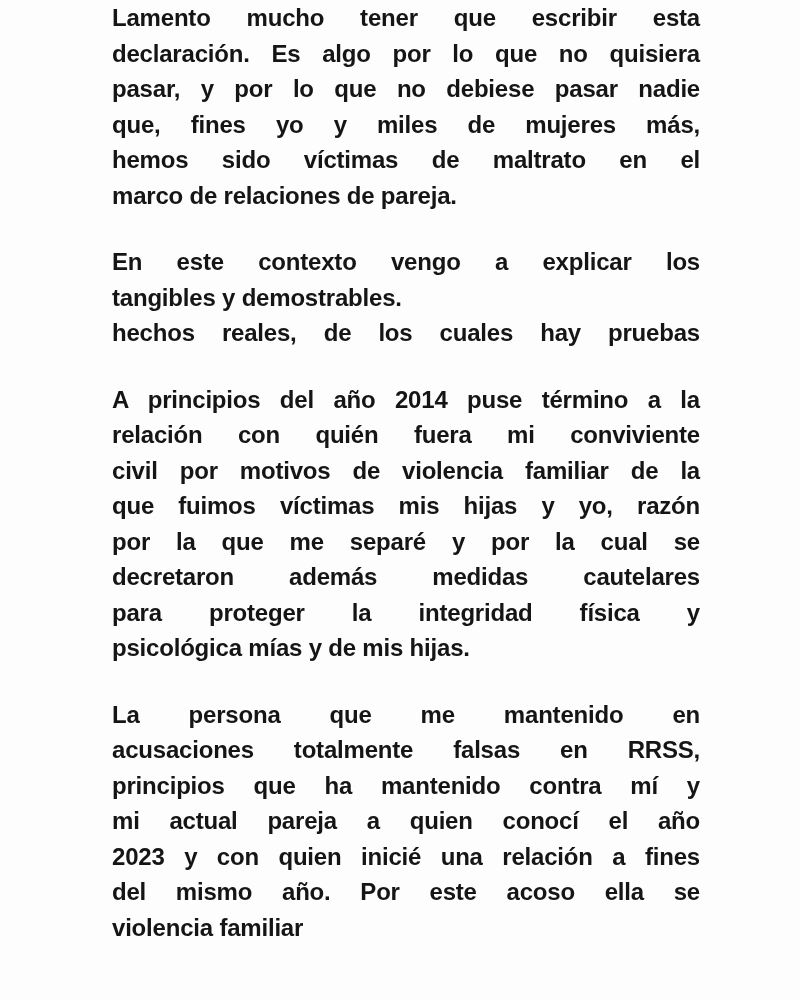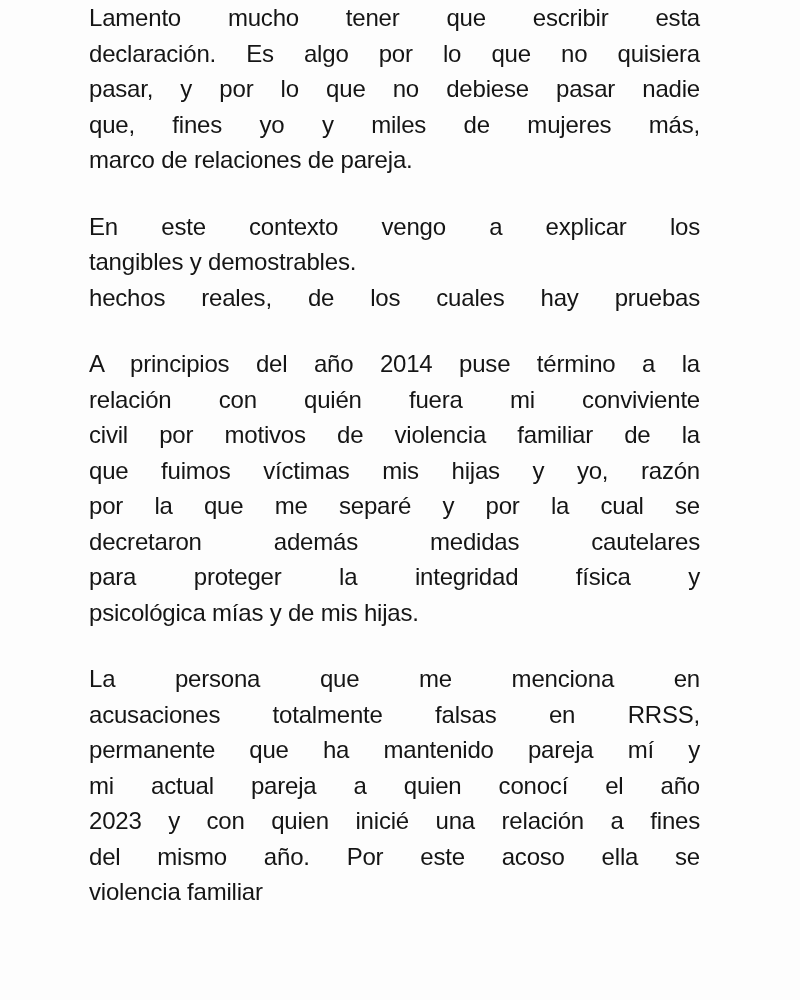--- a/index.html
+++ b/index.html
@@ -9,27 +9,28 @@
   body {
     width: 800px;
     height: 1000px;
     overflow: hidden;
     background: #fdfdfd;
   }
   .page {
     box-sizing: border-box;
     width: 800px;
     height: 1000px;
-    padding: 0 100px 0 89px;
+    padding: 0 100px 0 112px;
     overflow: hidden;
     font-family: "Liberation Sans", sans-serif;
     font-size: 24px;
     line-height: 35.5px;
     color: #151515;
     letter-spacing: -0.2px;
+    font-weight: bold;
   }
   .paragraph {
     margin: 0 0 31px 0;
   }
   .line {
     text-align: justify;
     text-align-last: justify;
     white-space: normal;
   }
   .line.final {
@@ -40,20 +41,21 @@
 </head>
 <body>
 
 <div class="page">
 
   <div class="paragraph">
     <div class="line">Lamento mucho tener que escribir esta</div>
     <div class="line">declaración. Es algo por lo que no quisiera</div>
     <div class="line">pasar, y por lo que no debiese pasar nadie</div>
     <div class="line">que, fines yo y miles de mujeres más,</div>
+    <div class="line">hemos sido víctimas de maltrato en el</div>
     <div class="line final">marco de relaciones de pareja.</div>
   </div>
 
   <div class="paragraph">
     <div class="line">En este contexto vengo a explicar los</div>
     <div class="line final">tangibles y demostrables.</div>
     <div class="line">hechos reales, de los cuales hay pruebas</div>
   </div>
 
   <div class="paragraph">
@@ -61,22 +63,22 @@
     <div class="line">relación con quién fuera mi conviviente</div>
     <div class="line">civil por motivos de violencia familiar de la</div>
     <div class="line">que fuimos víctimas mis hijas y yo, razón</div>
     <div class="line">por la que me separé y por la cual se</div>
     <div class="line">decretaron además medidas cautelares</div>
     <div class="line">para proteger la integridad física y</div>
     <div class="line final">psicológica mías y de mis hijas.</div>
   </div>
 
   <div class="paragraph">
-    <div class="line">La persona que me menciona en</div>
+    <div class="line">La persona que me mantenido en</div>
     <div class="line">acusaciones totalmente falsas en RRSS,</div>
-    <div class="line">permanente que ha mantenido pareja mí y</div>
+    <div class="line">principios que ha mantenido contra mí y</div>
     <div class="line">mi actual pareja a quien conocí el año</div>
     <div class="line">2023 y con quien inicié una relación a fines</div>
     <div class="line">del mismo año. Por este acoso ella se</div>
     <div class="line final">violencia familiar</div>
   </div>
 
 </div>
 
 </body></html>

